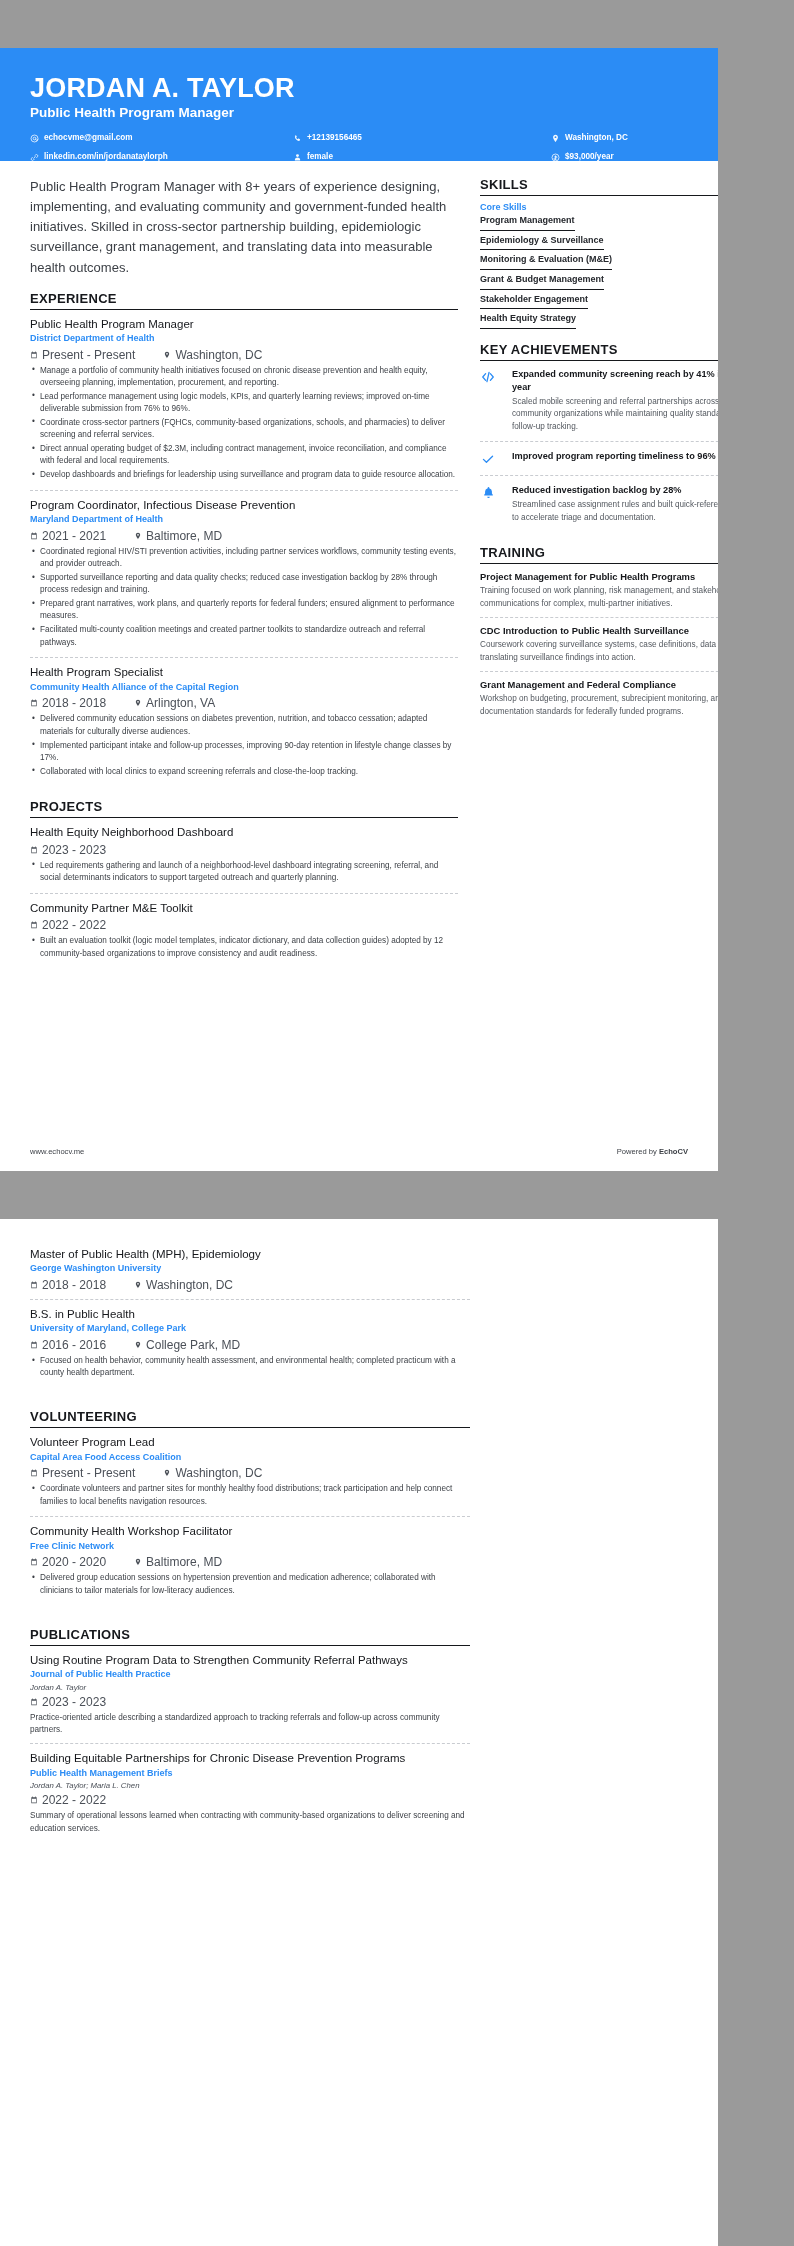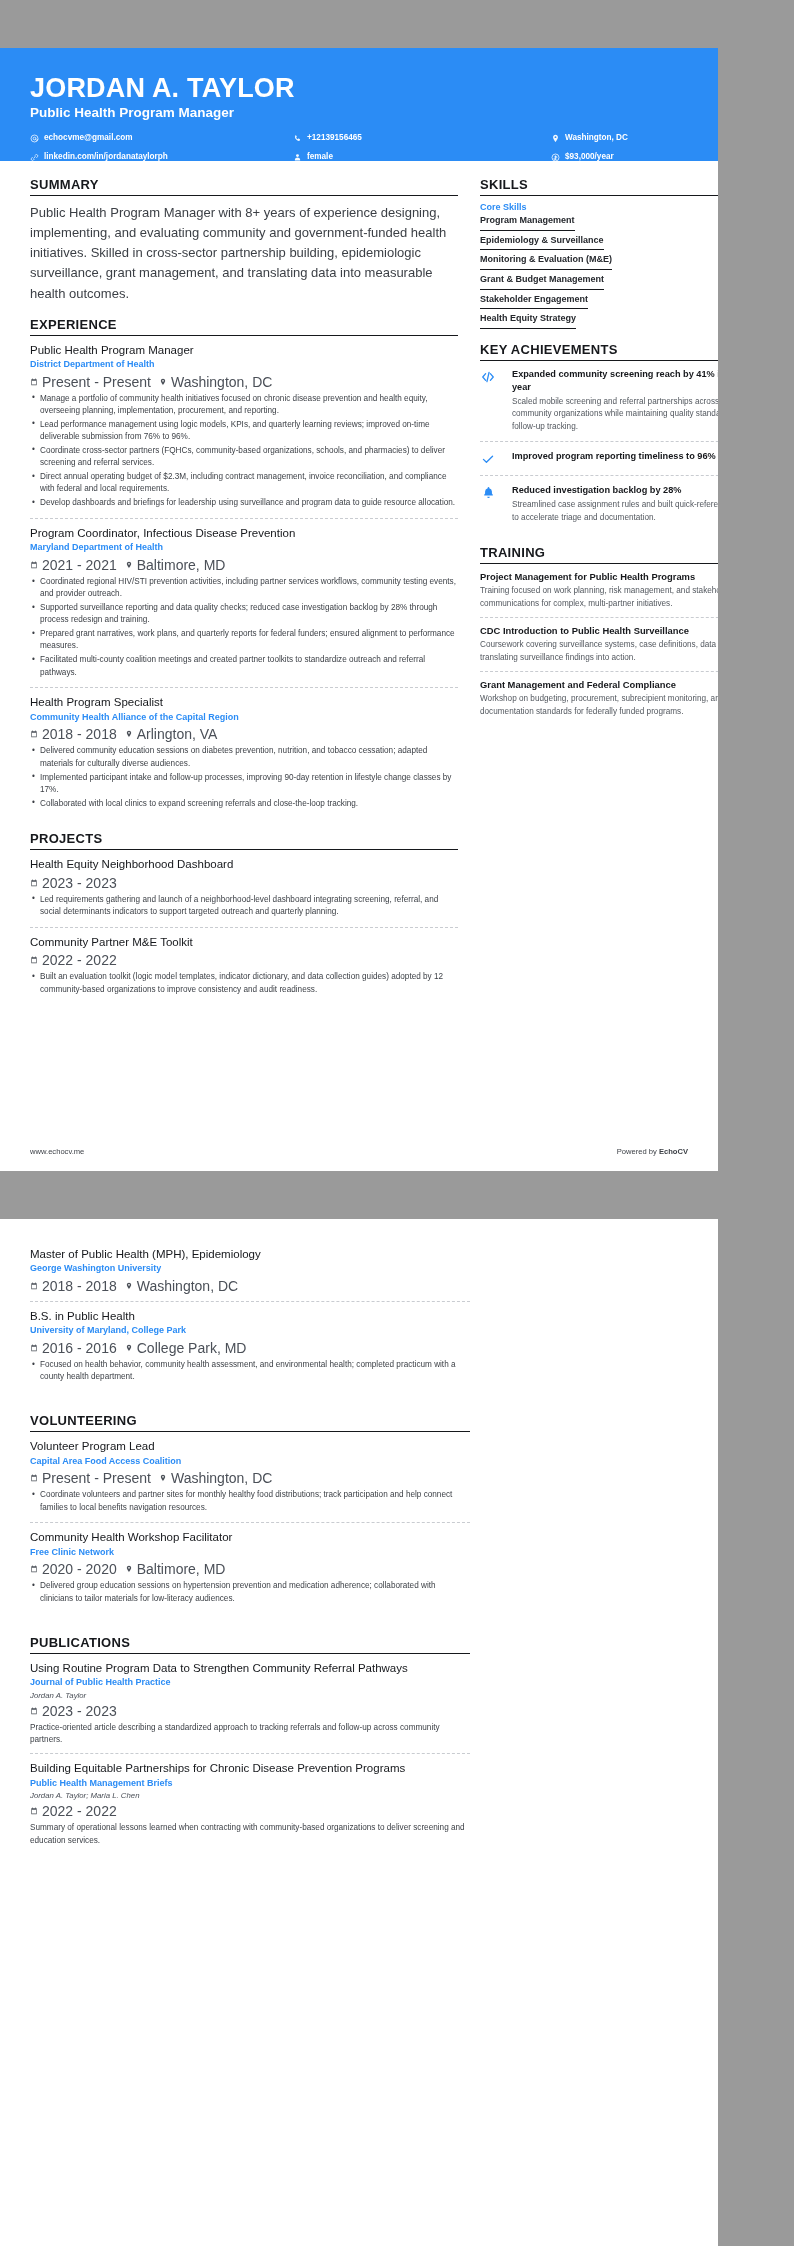--- a/index.html
+++ b/index.html
@@ -108,23 +108,23 @@
   .entry-org {
     font-size:9px;
     font-weight:700;
     color:#2b8cf5;
     margin-top:2px;
     line-height:1.3;
   }
   .entry-meta {
     display:flex;
     align-items:center;
-    gap:8px;
+    gap:28px;
     margin-top:3px;
-    font-size:14px;
+    font-size:12px;
     color:#4b5058;
   }
   .meta-bit { display:flex; align-items:center; gap:4px; }
   .meta-bit .ic { width:8px;height:8px;display:inline-flex;flex:0 0 8px; }
   .meta-bit .ic svg { width:8px;height:8px;display:block; }
 
   ul.bullets { list-style:none; margin-top:3px; }
   ul.bullets li {
     position:relative;
     padding-left:10px;
@@ -298,21 +298,20 @@
         <span>$93,000/year</span>
       </div>
     </div>
   </div>
 
   <div class="body-wrap">
 
     <div class="col-main">
 
       <div class="sec">
-        <div class="sec-title">SUMMARY</div>
         <div class="para">Public Health Program Manager with 8+ years of experience designing, implementing, and evaluating community and government-funded health initiatives. Skilled in cross-sector partnership building, epidemiologic surveillance, grant management, and translating data into measurable health outcomes.</div>
       </div>
 
       <div class="sec">
         <div class="sec-title">EXPERIENCE</div>
 
         <div class="entry">
           <div class="entry-title">Public Health Program Manager</div>
           <div class="entry-org">District Department of Health</div>
           <div class="entry-meta">

